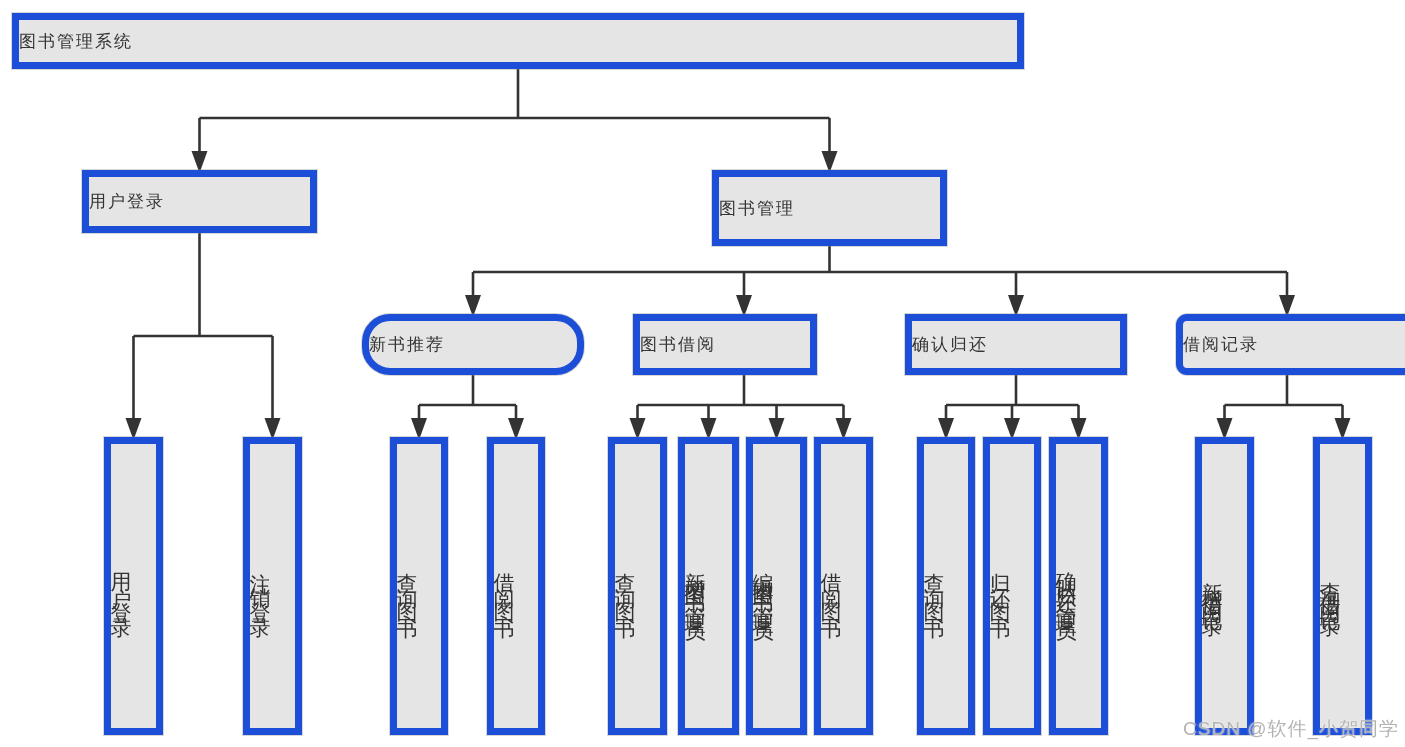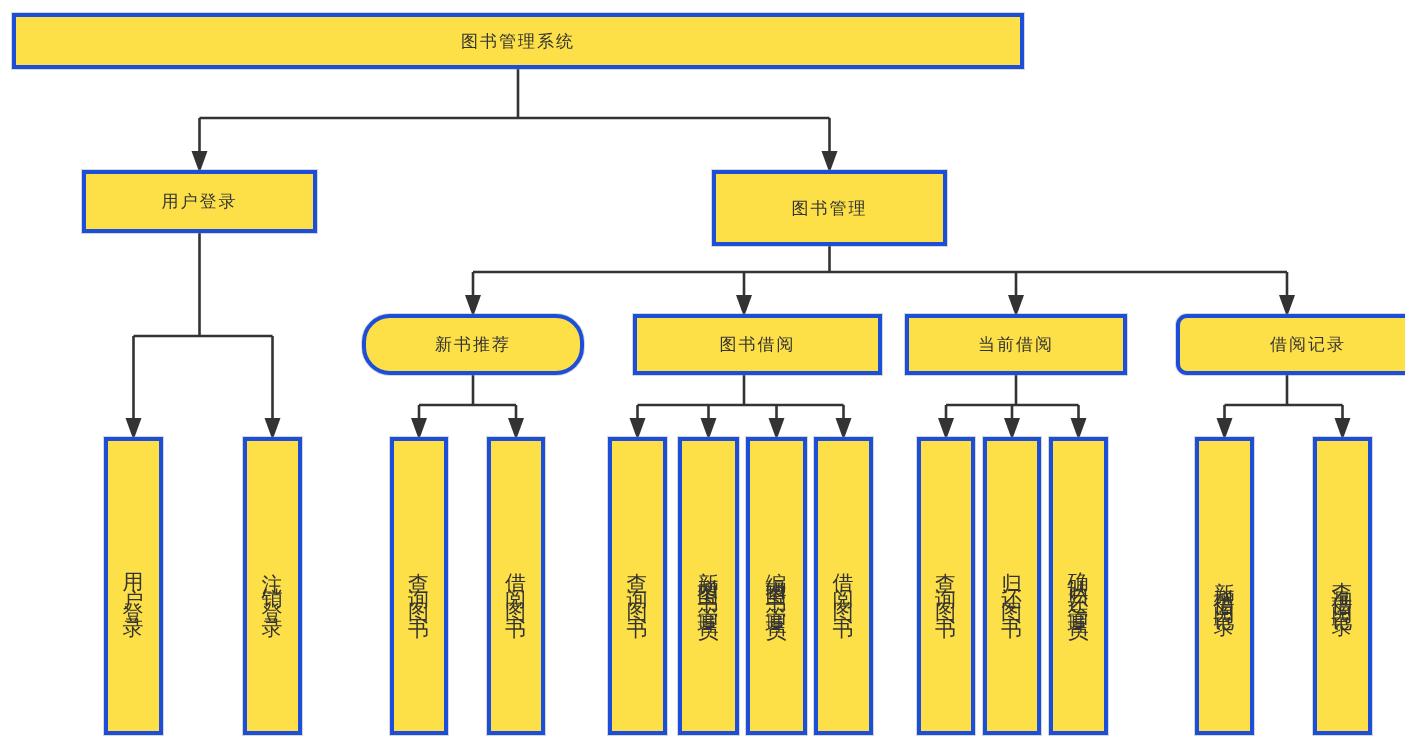--- a/index.html
+++ b/index.html
@@ -10,24 +10,24 @@
     font-family:"Liberation Sans","DejaVu Sans",sans-serif;
     overflow:hidden;
   }
   #connectors{
     position:absolute;left:0;top:0;width:1405px;height:747px;
     pointer-events:none;
   }
   .node{
     position:absolute;
     box-sizing:border-box;
-    background:#fde047;
-    border:4px solid #1d4ed8;
+    background:#e5e5e5;
+    border:7px solid #1d4ed8;
     box-shadow:0 0 0 1px rgba(140,140,140,0.35);
-    display:flex;align-items:center;justify-content:center;
+    display:flex;align-items:center;justify-content:flex-start;
     color:#333333;
     z-index:2;
   }
   .node.h .label{
     font-size:17px;
     letter-spacing:2px;
     white-space:nowrap;
   }
   .node.root .label{
     font-size:17px;
@@ -116,25 +116,25 @@
       </div>
       <div class="node h" style="left: 82px; top: 170px; width: 235px; height: 63px;">
         <span class="label">用户登录</span>
       </div>
       <div class="node h" style="left: 712px; top: 170px; width: 235px; height: 76px;">
         <span class="label">图书管理</span>
       </div>
       <div class="node h" style="left: 362px; top: 314px; width: 222px; height: 61px; border-radius: 28px;">
         <span class="label">新书推荐</span>
       </div>
-      <div class="node h" style="left: 633px; top: 314px; width: 249px; height: 61px;">
+      <div class="node h" style="left: 633px; top: 314px; width: 184px; height: 61px;">
         <span class="label">图书借阅</span>
       </div>
       <div class="node h" style="left: 905px; top: 314px; width: 222px; height: 61px;">
-        <span class="label">当前借阅</span>
+        <span class="label">确认归还</span>
       </div>
       <div class="node h" style="left: 1176px; top: 314px; width: 264px; height: 61px; border-radius: 11px;">
         <span class="label">借阅记录</span>
       </div>
       <div class="node v" style="left: 104px; top: 437px; width: 59px; height: 298px;">
         <span class="label short">用户登录</span>
       </div>
       <div class="node v" style="left: 243px; top: 437px; width: 59px; height: 298px;">
         <span class="label short">注销登录</span>
       </div>
@@ -165,13 +165,14 @@
       <div class="node v" style="left: 1049px; top: 437px; width: 59px; height: 298px;">
         <span class="label long">确认归还（管理员）</span>
       </div>
       <div class="node v" style="left: 1195px; top: 437px; width: 59px; height: 298px;">
         <span class="label long">新增借阅记录</span>
       </div>
       <div class="node v" style="left: 1313px; top: 437px; width: 59px; height: 298px;">
         <span class="label long">查询借阅记录</span>
       </div>
     </div>
+  <div id="watermark">CSDN @软件_小贺同学</div>
 </div>
 
 </body></html>

